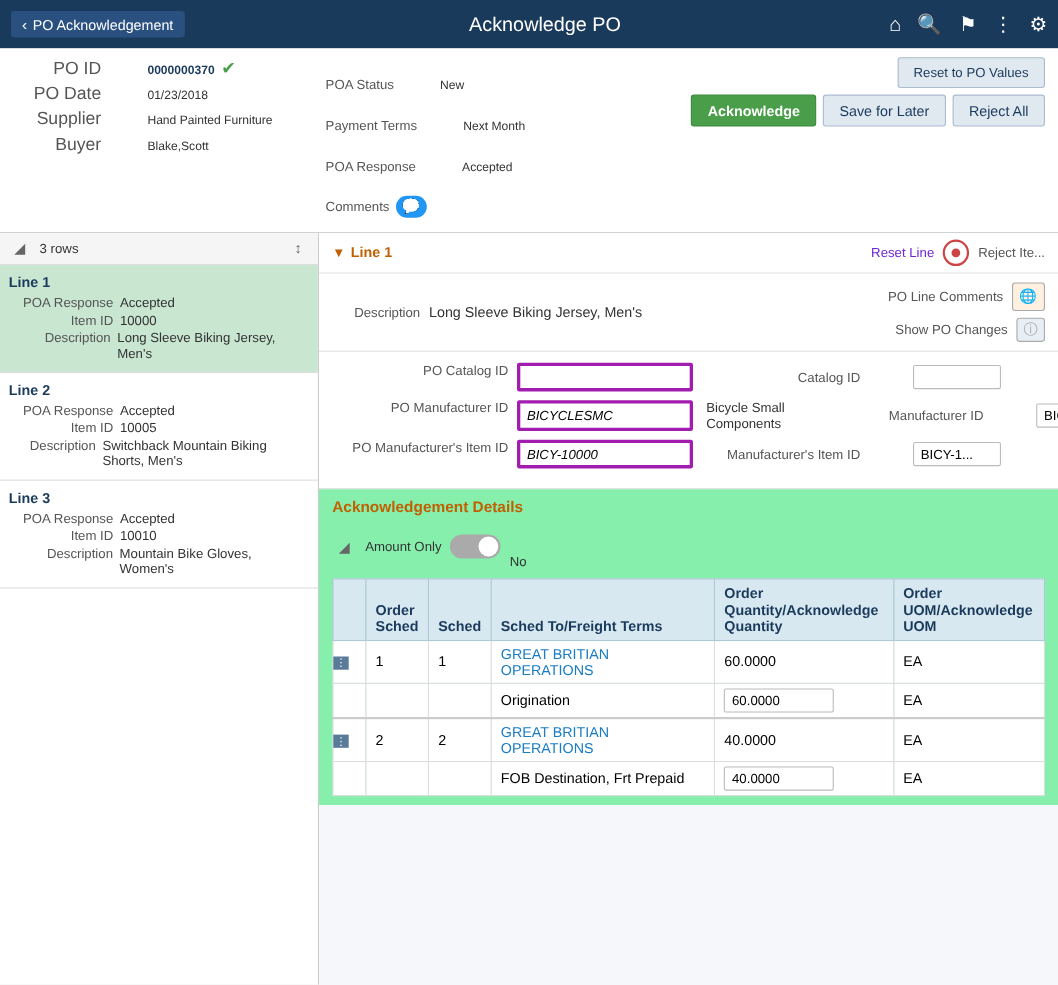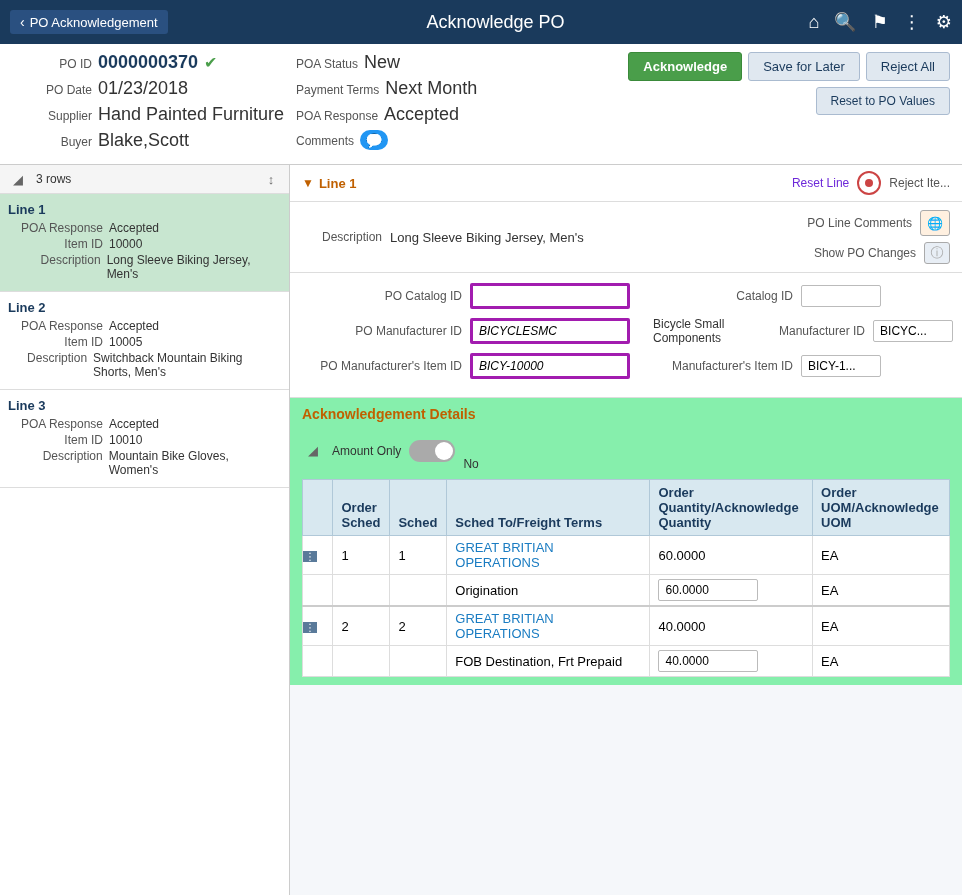--- a/index.html
+++ b/index.html
@@ -52,24 +52,24 @@
       flex: 0 0 220px;
     }
     .info-right {
       flex: 1;
       display: flex;
       flex-direction: column;
       align-items: flex-end;
       gap: 6px;
     }
     .info-row { display: flex; align-items: baseline; margin-bottom: 5px; }
-    .info-label { color: #555; font-weight: normal; width: 80px; text-align: right; margin-right: 6px; font-size: 12px; }
-    .info-value { color: #1a3a5c; font-weight: bold; font-size: 18px; }
+    .info-label { color: #555; font-weight: normal; width: 80px; text-align: right; margin-right: 6px; font-size: 16px; }
+    .info-value { color: #1a3a5c; font-weight: bold; font-size: 11px; margin-left: 36px; }
     .info-value.normal { font-weight: normal; color: #333; }
-    .poa-status-label { color: #555; font-size: 12px; margin-right: 6px; }
+    .poa-status-label { color: #555; font-size: 12px; margin-right: 6px; margin-top: 18px; }
 
     .btn-row { display: flex; gap: 6px; align-items: center; }
     .btn { padding: 6px 14px; border: 1px solid #aaa; border-radius: 3px; cursor: pointer; font-size: 13px; background: #e8e8e8; }
     .btn-green { background: #4a9e4a; color: white; border-color: #3a8a3a; font-weight: bold; }
     .btn-default { background: #e0e8f0; color: #1a3a5c; border-color: #aabbd0; }
     .btn-reset { background: #e0e8f0; color: #1a3a5c; border-color: #aabbd0; font-size: 12px; }
 
     .comments-icon { width: 28px; height: 20px; background: #2196f3; border-radius: 10px; display: inline-flex; align-items: center; justify-content: center; cursor: pointer; }
     .comments-icon::after { content: "💬"; font-size: 13px; filter: brightness(10); }
 
@@ -134,33 +134,33 @@
     .reject-item-btn { color: #555; font-size: 12px; cursor: pointer; }
     .target-icon { width: 24px; height: 24px; border: 2px solid #cc4444; border-radius: 50%; display: flex; align-items: center; justify-content: center; cursor: pointer; }
     .target-inner { width: 8px; height: 8px; background: #cc4444; border-radius: 50%; }
 
     
     .form-section {
       background: white;
       padding: 10px 12px;
       border-bottom: 1px solid #ddd;
     }
-    .form-row { display: flex; align-items: center; margin-bottom: 8px; }
+    .form-row { display: flex; margin-bottom: 8px; }
     .form-label { color: #555; font-size: 12px; text-align: right; width: 160px; margin-right: 8px; flex-shrink: 0; }
     .form-input {
       border: 3px solid #a21caf;
       border-radius: 2px;
       padding: 3px 6px;
       font-size: 12px;
       background: white;
       width: 160px;
       font-style: italic;
     }
     .form-input:read-only { background: #f0f0f0; }
-    .form-right { display: flex; align-items: center; margin-left: 23px; flex: 1; }
+    .form-right { display: flex; align-items: center; margin-left: 12px; flex: 1; gap: 40px; }
     .form-right-label { color: #555; font-size: 12px; text-align: right; width: 140px; margin-right: 8px; }
     .form-right-input { border: 1px solid #bbb; border-radius: 2px; padding: 3px 6px; font-size: 12px; background: white; width: 80px; }
 
     
     .ack-details {
       background: #86efac;
       padding: 8px 12px;
     }
     .ack-title { color: #c06000; font-weight: bold; font-size: 14px; margin-bottom: 8px; }
     .ack-filter-row { display: flex; align-items: center; gap: 8px; margin-bottom: 8px; }
@@ -272,26 +272,26 @@
       <span class="poa-status-label">POA Response</span>
       <span class="info-value normal">Accepted</span>
     </div>
     <div class="info-row">
       <span class="poa-status-label">Comments</span>
       <span class="comments-icon"></span>
     </div>
   </div>
   <div class="info-right">
     <div class="btn-row">
+      <button class="btn btn-reset">Reset to PO Values</button>
+    </div>
+    <div class="btn-row">
       <button class="btn btn-green">Acknowledge</button>
       <button class="btn btn-default">Save for Later</button>
       <button class="btn btn-default">Reject All</button>
-    </div>
-    <div class="btn-row">
-      <button class="btn btn-reset">Reset to PO Values</button>
     </div>
   </div>
 </div>
 
 <div class="main">
 
   <div class="sidebar">
     <div class="sidebar-header">
       <span class="filter-icon">◢</span>
       <span class="rows sidebar-rows">3 rows</span>

